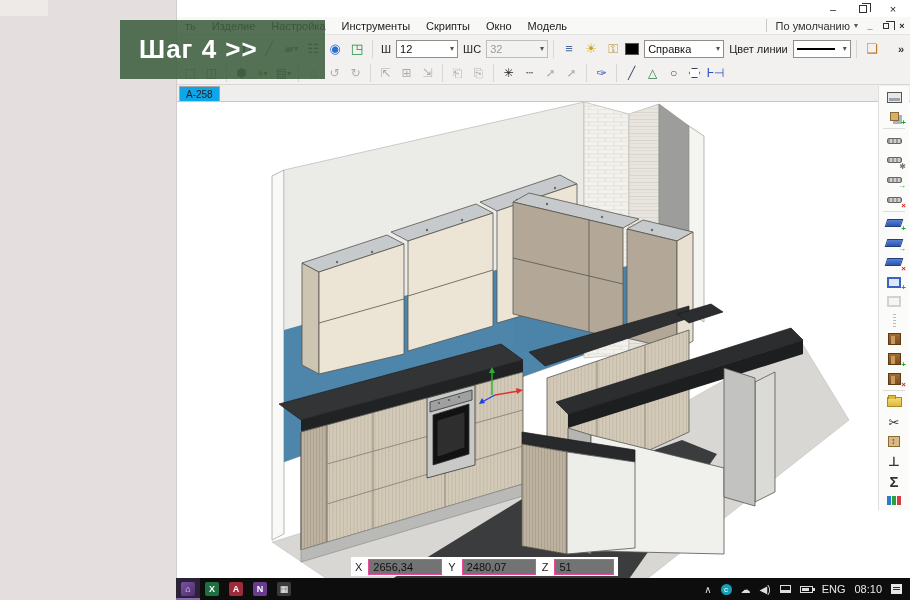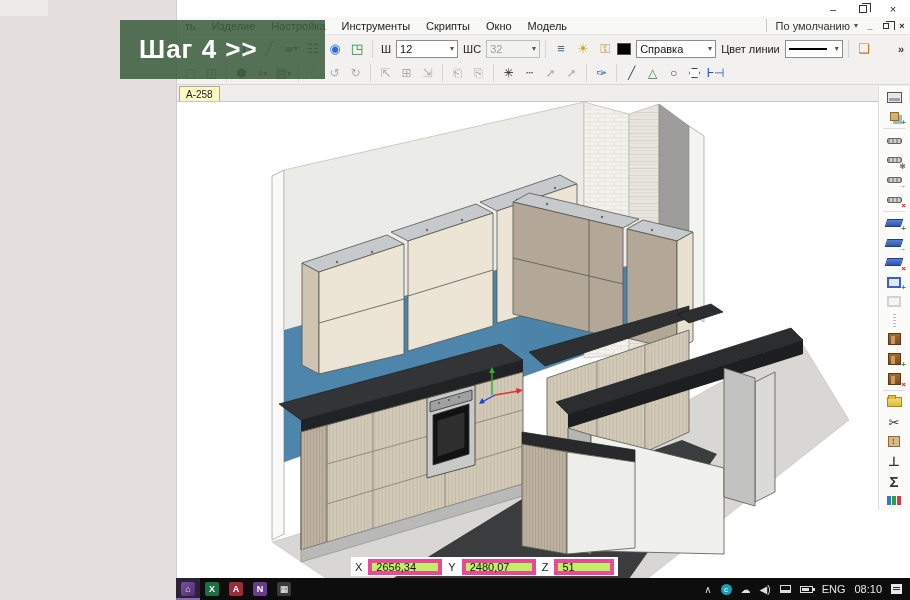--- a/index.html
+++ b/index.html
@@ -61,21 +61,21 @@
   .magnet { color:#2255cc; font-weight:bold; font-size:13px; transform:rotate(180deg); }
   .cam { color:#2a6fd4; }
   .axcube { color:#1f8f3f; }
   .bulb-g { color:#c9a417; }
   .lock-g { color:#b8922a; }
 
   
   #tabrow { left:0; top:84px; width:100%; height:17px; background:#efeeec;
     border-top:1px solid #d8d7d6; }
   #tab-a258 { position:absolute; left:2px; top:1px; height:16px; min-width:40px;
-    background:#fef9c3; border:1px solid #a9a8a6; border-bottom:none; font-size:10px; color:#222;
+    background:#0ea5e9; border:1px solid #a9a8a6; border-bottom:none; font-size:10px; color:#222;
     display:flex; align-items:center; justify-content:center; padding:0 6px; }
 
   
   #viewport { left:0; top:101px; width:100%; height:477px; background:#ffffff;
     border-top:1px solid #c9c8c7; }
 
   
   #sidebar { right:1px; top:86px; width:31px; height:424px; background:#fbfbfa;
     border-left:1px solid #e0dfde; display:flex; flex-direction:column; align-items:center;
     padding-top:2px; gap:1px; }
@@ -105,21 +105,21 @@
 
   
   #step-overlay { left:120px; top:20px; width:205px; height:59px;
     background:rgba(62,94,64,0.88); display:flex; align-items:center; padding-left:19px;
     color:#fff; font-size:26px; font-weight:bold; letter-spacing:1px; }
 
   
   #coordbar { left:174px; top:556px; height:19px; display:flex; align-items:center; gap:6px;
     background:#fff; padding:0 4px; }
   .coord-lbl { font-size:11px; color:#222; }
-  .coord-box { width:74px; height:16px; border:4px solid #ec4899; background:#bef264;
+  .coord-box { width:74px; height:16px; border:1px solid #ec4899; background:#737373;
     font-size:11px; color:#111; display:flex; align-items:center; padding-left:4px; }
   .coord-box.z { width:60px; }
 
   
   #taskbar { left:176px; top:578px; width:734px; height:22px; background:#0d0d0e;
     display:flex; align-items:center; color:#e8e8e8; }
   .tb-app { width:24px; height:22px; display:flex; align-items:center; justify-content:center; }
   .tb-app.active { background:rgba(140,100,180,0.25); box-shadow:inset 0 -2px 0 #8a6ab0; }
   .tile { width:14px; height:14px; border-radius:2px; display:flex; align-items:center;
     justify-content:center; font-size:9px; font-weight:bold; color:#fff; }
@@ -182,21 +182,21 @@
       <span class="tbi" style="color:#2f5e33">☷</span>
       <span class="tbi cam">◉</span>
       <span class="tbi axcube">◳</span>
       <span class="tsep"></span>
       <span class="lbl">Ш</span>
       <div class="combo" style="width:62px">
         <span>12</span>
           <span class="chev">▾</span>
       </div>
       <span class="lbl">ШС</span>
-      <div class="combo disabled" style="width:54px">
+      <div class="combo disabled" style="width:62px">
         <span>32</span>
           <span class="chev">▾</span>
       </div>
       <span class="tsep"></span>
       <span class="tbi" style="color:#4a6a9a">≡</span>
       <span class="tbi bulb-g">☀</span>
       <span class="tbi lock-g">⚿</span>
       <span class="swatch"></span>
       <div class="combo" style="width:80px;margin-left:3px">
         <span>Справка</span>

